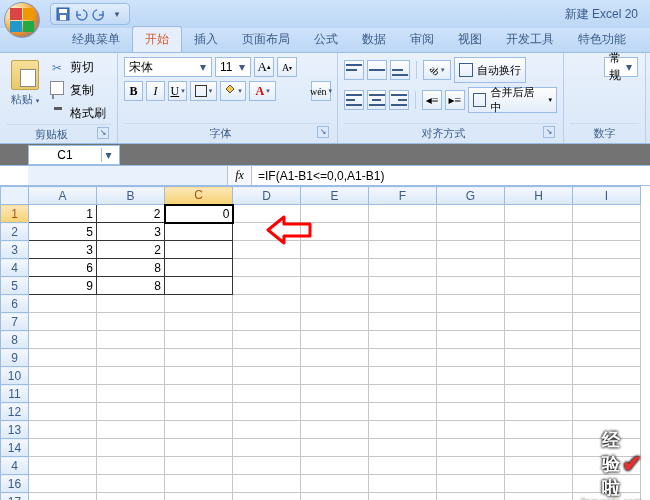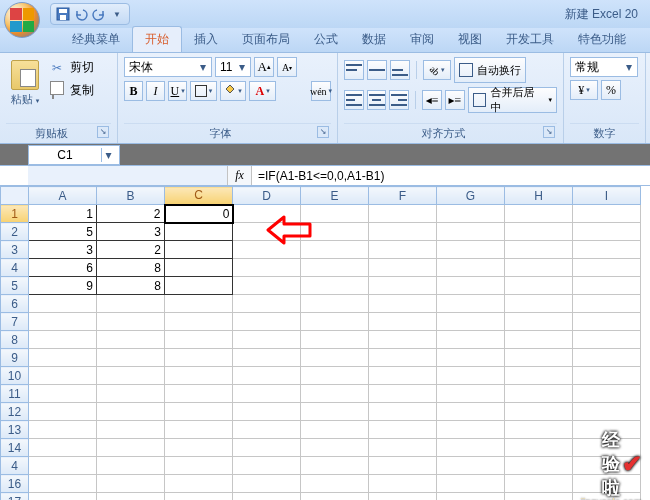--- a/index.html
+++ b/index.html
@@ -56,21 +56,21 @@
 
 .align-body{display:flex;flex-direction:column;gap:4px;padding-top:2px;}
 .align-row{display:flex;gap:3px;align-items:center;}
 .align-ic{width:16px;height:12px;display:flex;flex-direction:column;justify-content:space-between;}
 .align-ic span{height:2px;background:#3b5c88;display:block;}
 .wrap-btn,.merge-btn{height:20px;border:1px solid #9bbce3;background:linear-gradient(#fdfdfe,#e3edf9);display:flex;align-items:center;padding:12px 4px;gap:4px;cursor:pointer;font-size:11px;}
 .wrap-ic{width:14px;height:14px;border:1px solid #3b5c88;}
 .merge-ic{width:14px;height:14px;border:1px solid #3b5c88;position:relative;}
 
 
-.num-body{display:flex;flex-direction:column;gap:3px;padding-top:2px;}
+.num-body{display:flex;gap:15px;padding-top:2px;margin-left:34px;}
 .num-combo{width:68px;}
 
 
 .namebox-row { height:22px; background:#737373; border-bottom:1px solid #9bbce3; display:flex; align-items:center;}
 .namebox { width:92px; height:20px; border:1px solid #9bbce3; background:#fff; margin-left:28px; display:flex; align-items:center;}
 .namebox input{border:none;width:72px;padding:0 4px;font-size:12px;text-align:center;outline:none;}
 .namebox .nbarrow{width:14px;text-align:center;color:#3b5c88;cursor:pointer;border-left:1px solid #9bbce3;}
 .fbar-row { height:20px; display:flex; align-items:center; border-bottom:1px solid #9bbce3;padding-left:28px;}
 .fbar-pad{width:200px;border-right:1px solid #c3c3c3;height:100%;background:#e9f1fc;}
 .fx-btn{width:24px;height:100%;border-right:1px solid #c3c3c3;display:flex;align-items:center;justify-content:center;font-style:italic;font-family:"Times New Roman";cursor:pointer;background:#f4f7fb;}
@@ -159,20 +159,24 @@
       </div>
       <div class="clip-small">
         <div class="clip-item">
             <span class="ci-icon scissors">✂</span>
             <span>剪切</span>
           </div>
         <div class="clip-item">
             <span class="ci-icon"><span class="copy-ic"></span></span>
             <span>复制</span>
           </div>
+        <div class="clip-item">
+            <span class="ci-icon"><span class="brush-ic"></span></span>
+            <span>格式刷</span>
+          </div>
       </div>
     </div>
     <div class="group-label"><span>剪贴板</span><span class="dlg">↘</span></div>
   </div>
 
   <div class="group" style="width:220px;">
     <div class="font-body">
       <div class="font-row">
         <div class="combo fname">
             <span class="cval">宋体</span>

